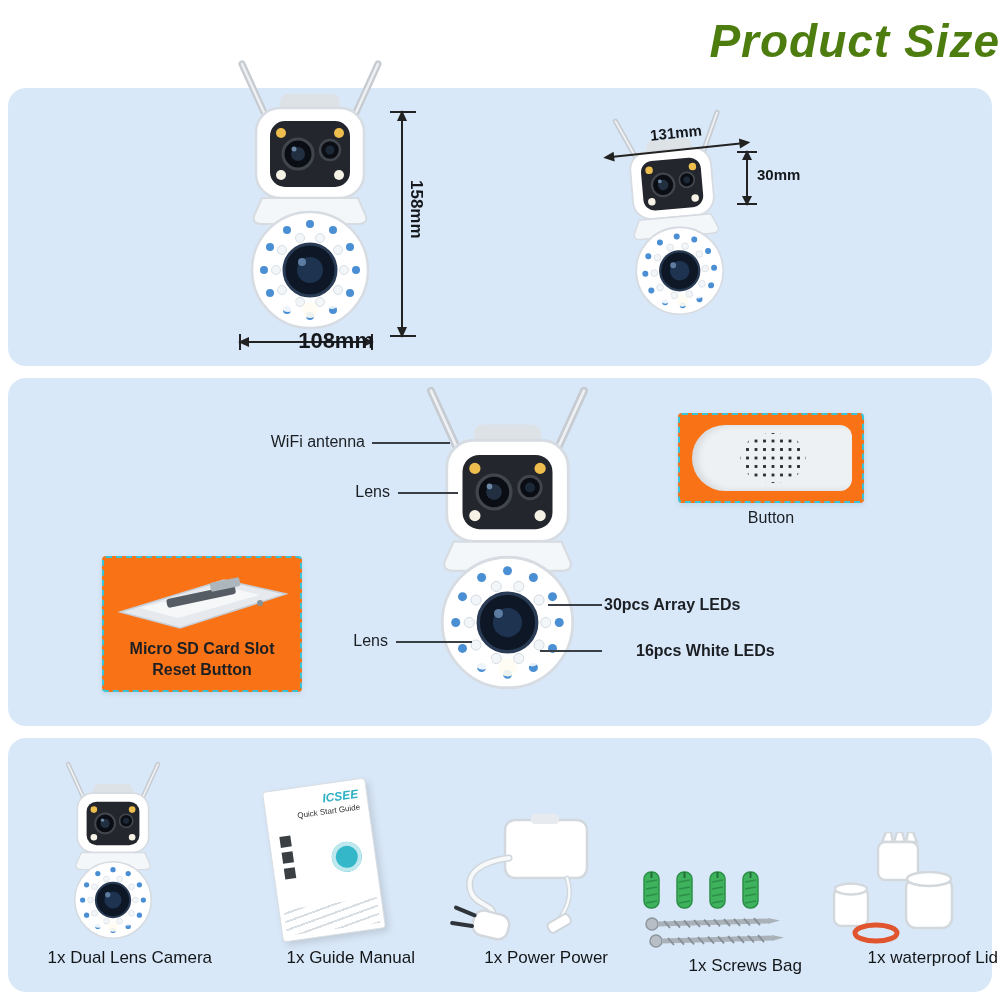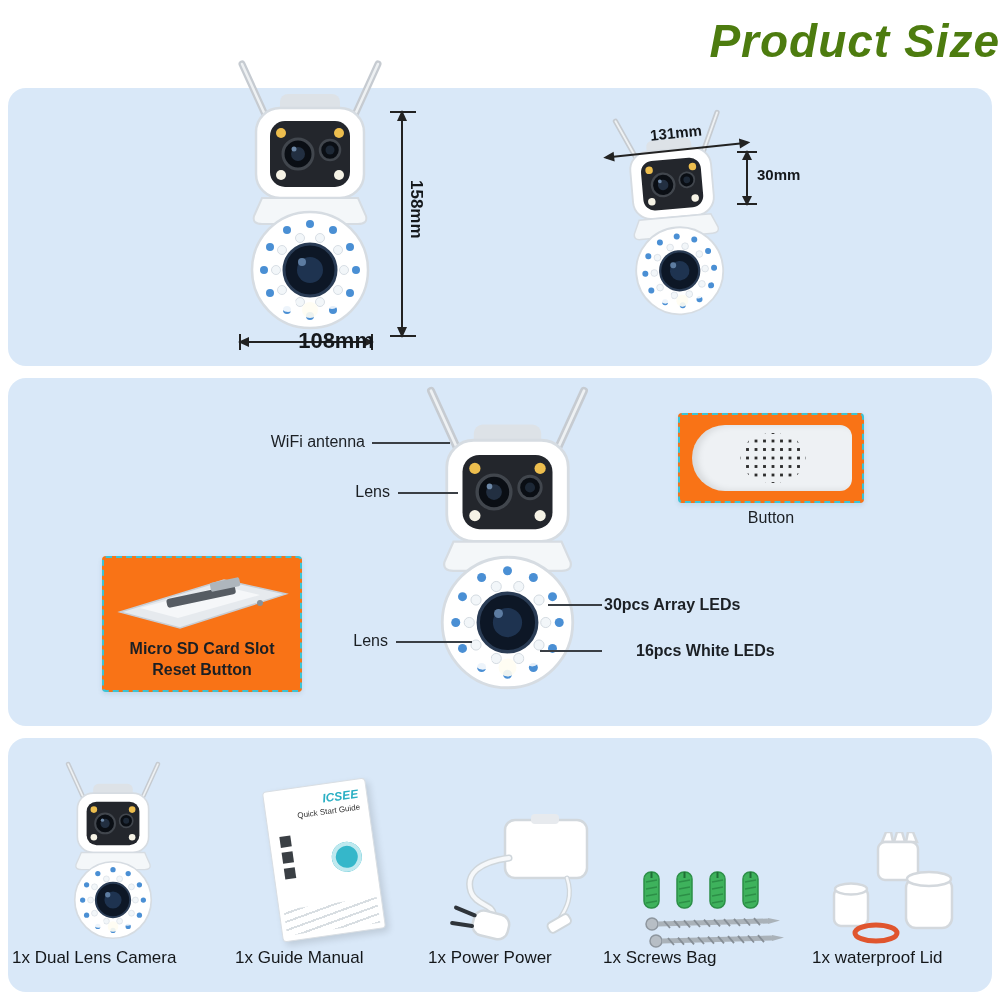--- a/index.html
+++ b/index.html
@@ -47,25 +47,25 @@
   .speaker-dots { position:absolute; left:48px; top:8px; width:66px; height:50px; border-radius:50%;
     background-image:radial-gradient(#2d2d2d 1.5px, transparent 1.8px);
     background-size:8.5px 8.5px; background-position:center; }
   .speaker-label { left:678px; top:509px; width:186px; text-align:center; }
 
   .sd-inset { left:102px; top:556px; width:200px; height:136px; }
   .sd-art { position:absolute; left:10px; top:8px; width:180px; height:66px; }
   .sd-text { position:absolute; left:0; top:80px; width:100%; text-align:center;
     font-size:16px; color:#1b1f24; line-height:21px; }
 
-  .pkg-label { position:absolute; top:948px; font-size:17px; color:#14171a; text-align:left; }
+  .pkg-label { position:absolute; top:948px; font-size:17px; color:#14171a; text-align:right; }
   .pl1 { left:12px;  width:200px; }
   .pl2 { left:235px; width:180px; }
   .pl3 { left:428px; width:180px; }
-  .pl4 { left:603px; width:180px; }
+  .pl4 { left:622px; width:180px;margin-top:8px; }
   .pl5 { left:812px; width:186px; }
 
   .manual-card { position:absolute; left:272px; top:784px; width:104px; height:152px;
     background:#fff; border:1px solid #d9dee3; border-radius:4px; transform:rotate(-8deg);
     box-shadow:3px 4px 7px rgba(0,0,0,.12); }
   .manual-brand { position:absolute; right:8px; top:7px; font-size:12px; font-weight:800;
     font-style:italic; color:#2bb0c4; }
   .manual-sub { position:absolute; right:8px; top:23px; font-size:8px; color:#333; }
   .manual-qr { position:absolute; width:11px; height:11px; background:#3a3f44; left:10px; }
   .q1 { top:46px; } .q2 { top:62px; } .q3 { top:78px; }

